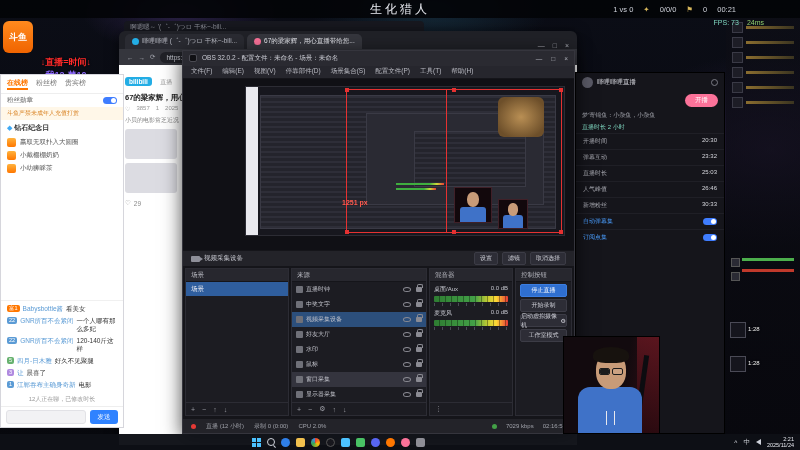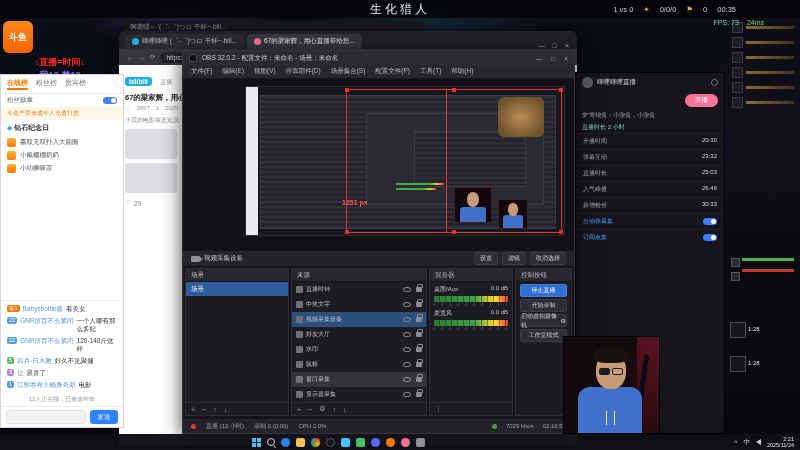--- a/index.html
+++ b/index.html
@@ -16,21 +16,21 @@
   #hud{left:0;top:0;width:800px;height:18px;background:rgba(3,4,8,.92);display:flex;align-items:center;color:#cfd2da;font-size:8px;z-index:3}
   #hud-title{position:absolute;left:50%;transform:translateX(-50%);color:#e8eaf0;letter-spacing:3px;font-size:12px}
   #hud-right{position:absolute;right:64px;display:flex;gap:10px;align-items:center;font-size:7.5px}
   #hud-right .gold{color:#d9b85c}
   #fps-strip{right:36px;top:19px;display:flex;gap:8px;font-size:7px;color:#7fd7c0;z-index:3}
   #fps-strip .ping{color:#8fd06e}
 
   
   #douyu-logo{left:3px;top:21px;width:30px;height:32px;background:linear-gradient(#ff8a1e,#f06400);border-radius:6px;color:#fff;
     display:flex;align-items:center;justify-content:center;font-size:9px;font-weight:bold;z-index:4}
-  #banner{left:2px;top:56px;width:116px;z-index:4;font-weight:bold;text-align:center}
+  #banner{left:8px;top:56px;width:116px;z-index:4;font-weight:bold;text-align:center}
   #banner .l1{color:#ff2b2b;font-size:9px;text-shadow:0 0 2px #000}
   #banner .l2{color:#8f6bff;font-size:9px;text-shadow:0 0 2px #000}
 
   
   #bgwin{left:124px;top:21px;width:300px;height:12px;background:#17181f;border-radius:4px 4px 0 0;color:#8d8f99;font-size:6.5px;
     display:flex;align-items:center;padding:0 6px;z-index:5;overflow:hidden;white-space:nowrap}
 
   
   #chatwin{left:0;top:74px;width:124px;height:354px;background:#fff;border:1px solid #d6d6dc;z-index:14;display:flex;flex-direction:column;overflow:hidden}
   #chat-tabs{display:flex;gap:8px;padding:3px 6px;border-bottom:1px solid #eee;font-size:7px;color:#777}
@@ -181,21 +181,21 @@
 <div id="screen">
 
   <div id="hud" class="abs">
     <span id="hud-title">生化猎人</span>
     <div id="hud-right">
       <span>1 vs 0</span>
       <span class="gold">✦</span>
       <span>0/0/0</span>
       <span class="gold">⚑</span>
       <span>0</span>
-      <span>00:35</span>
+      <span>00:21</span>
     </div>
   </div>
   <div id="fps-strip" class="abs">
     <span>FPS: 73</span>
     <span class="ping">24ms</span>
   </div>
 
   <div id="douyu-logo" class="abs">斗鱼</div>
   <div id="banner" class="abs">
     <div class="l1">↓直播=时间↓</div>

